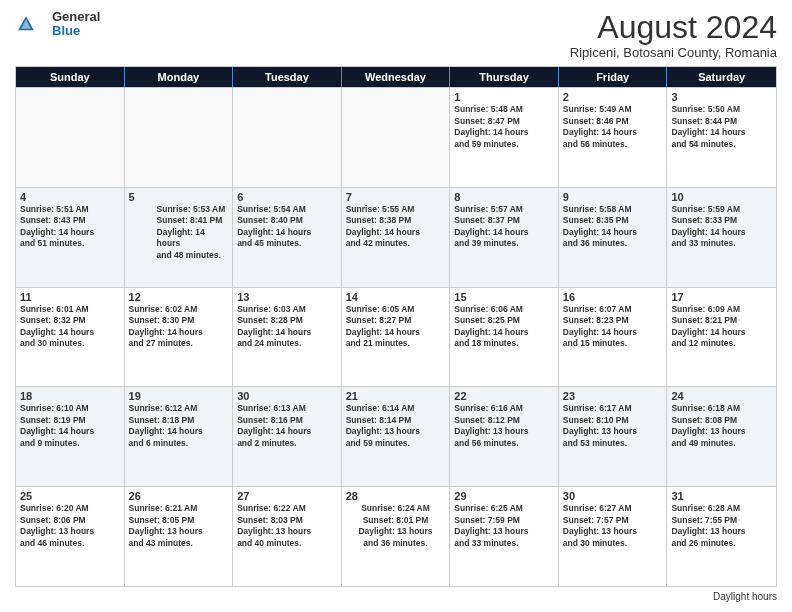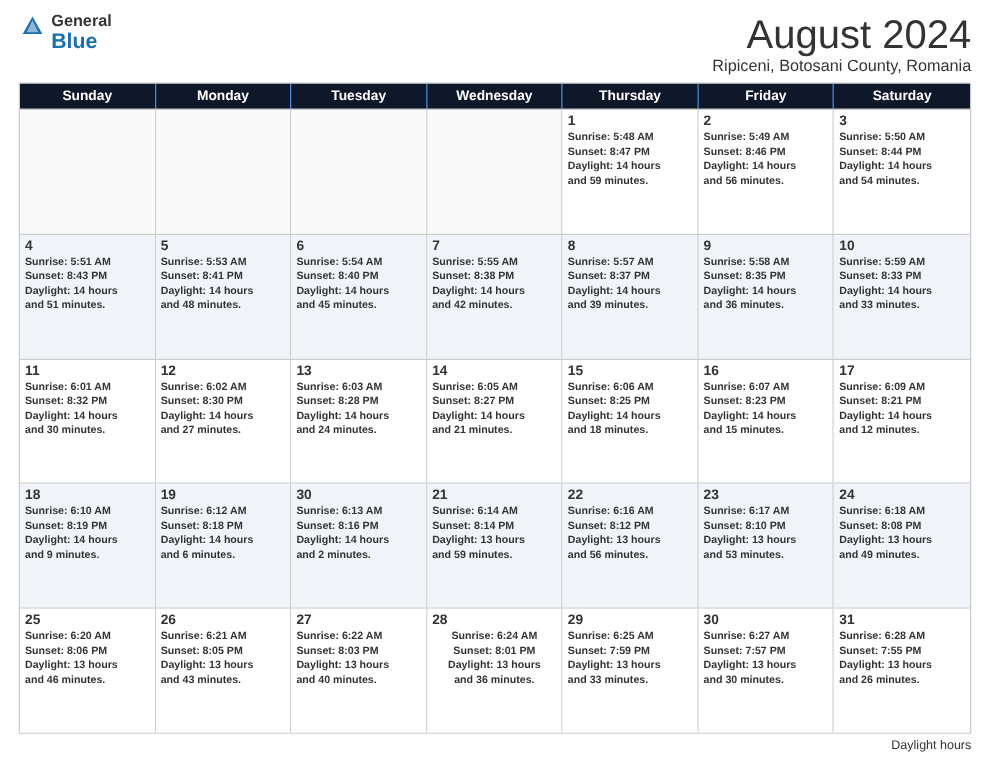--- a/index.html
+++ b/index.html
@@ -18,35 +18,35 @@
       flex-direction: column;
     }
     .header {
       display: flex;
       align-items: flex-start;
       justify-content: space-between;
       margin-bottom: 6px;
     }
     .logo {
       display: flex;
-      align-items: flex-start;
-      gap: 4px;
+      align-items: center;
+      gap: 15px;
     }
     .logo-text {
       display: flex;
       flex-direction: column;
       line-height: 1.1;
     }
     .logo-general {
       font-size: 13px;
       font-weight: bold;
       color: #333;
     }
     .logo-blue {
-      font-size: 17px;
+      font-size: 13px;
       font-weight: bold;
       color: #1a6faf;
     }
     .logo-icon {
       width: 22px;
       height: 22px;
     }
     .title-section {
       text-align: right;
     }
@@ -186,21 +186,21 @@
         <div class="cal-row">
           <div class="cal-cell alt-row">
             <div class="day-num">4</div>
             <div class="day-info" style="white-space: pre-line;">Sunrise: 5:51 AM
 Sunset: 8:43 PM
 Daylight: 14 hours
 and 51 minutes.</div>
           </div>
           <div class="cal-cell alt-row">
             <div class="day-num">5</div>
-            <div class="day-info" style="white-space: pre-line;">Sunrise: 5:53 AM
+            <div class="day-info" style="white-space: pre-line; margin-left: 28px;">Sunrise: 5:53 AM
 Sunset: 8:41 PM
 Daylight: 14 hours
 and 48 minutes.</div>
           </div>
           <div class="cal-cell alt-row">
             <div class="day-num">6</div>
             <div class="day-info" style="white-space: pre-line;">Sunrise: 5:54 AM
 Sunset: 8:40 PM
 Daylight: 14 hours
 and 45 minutes.</div>

